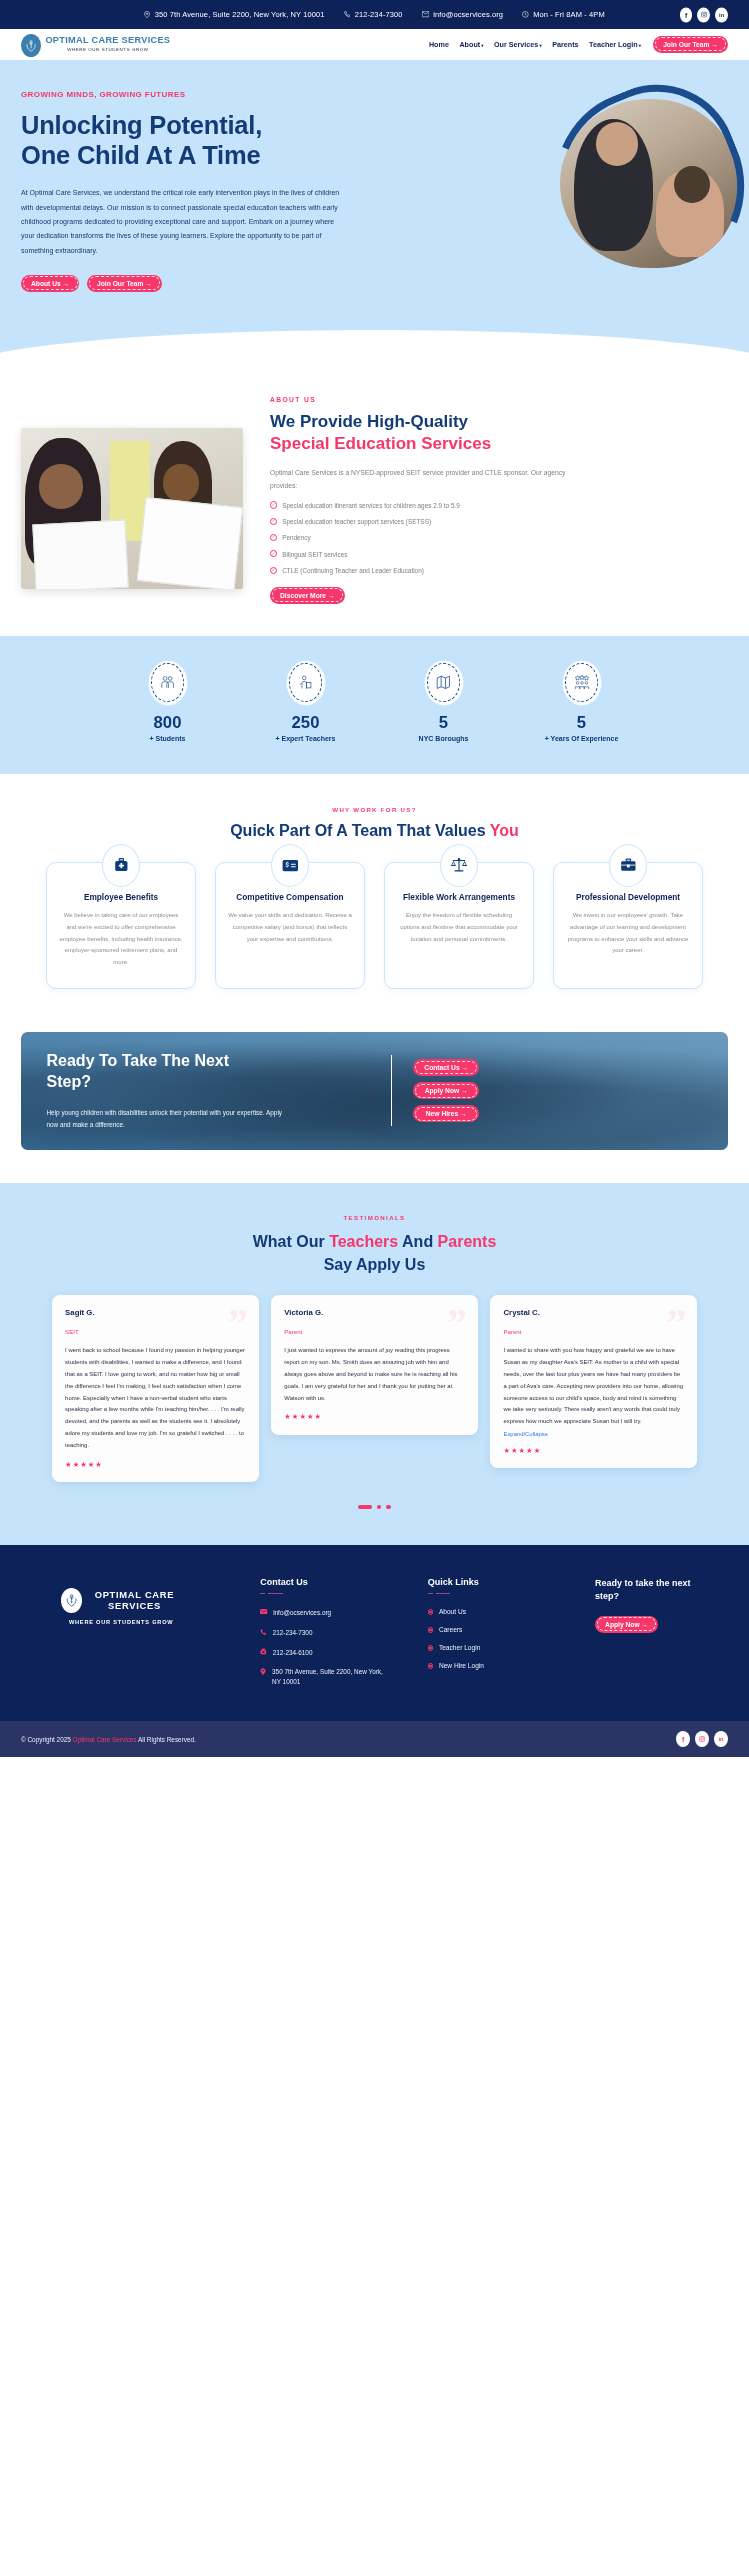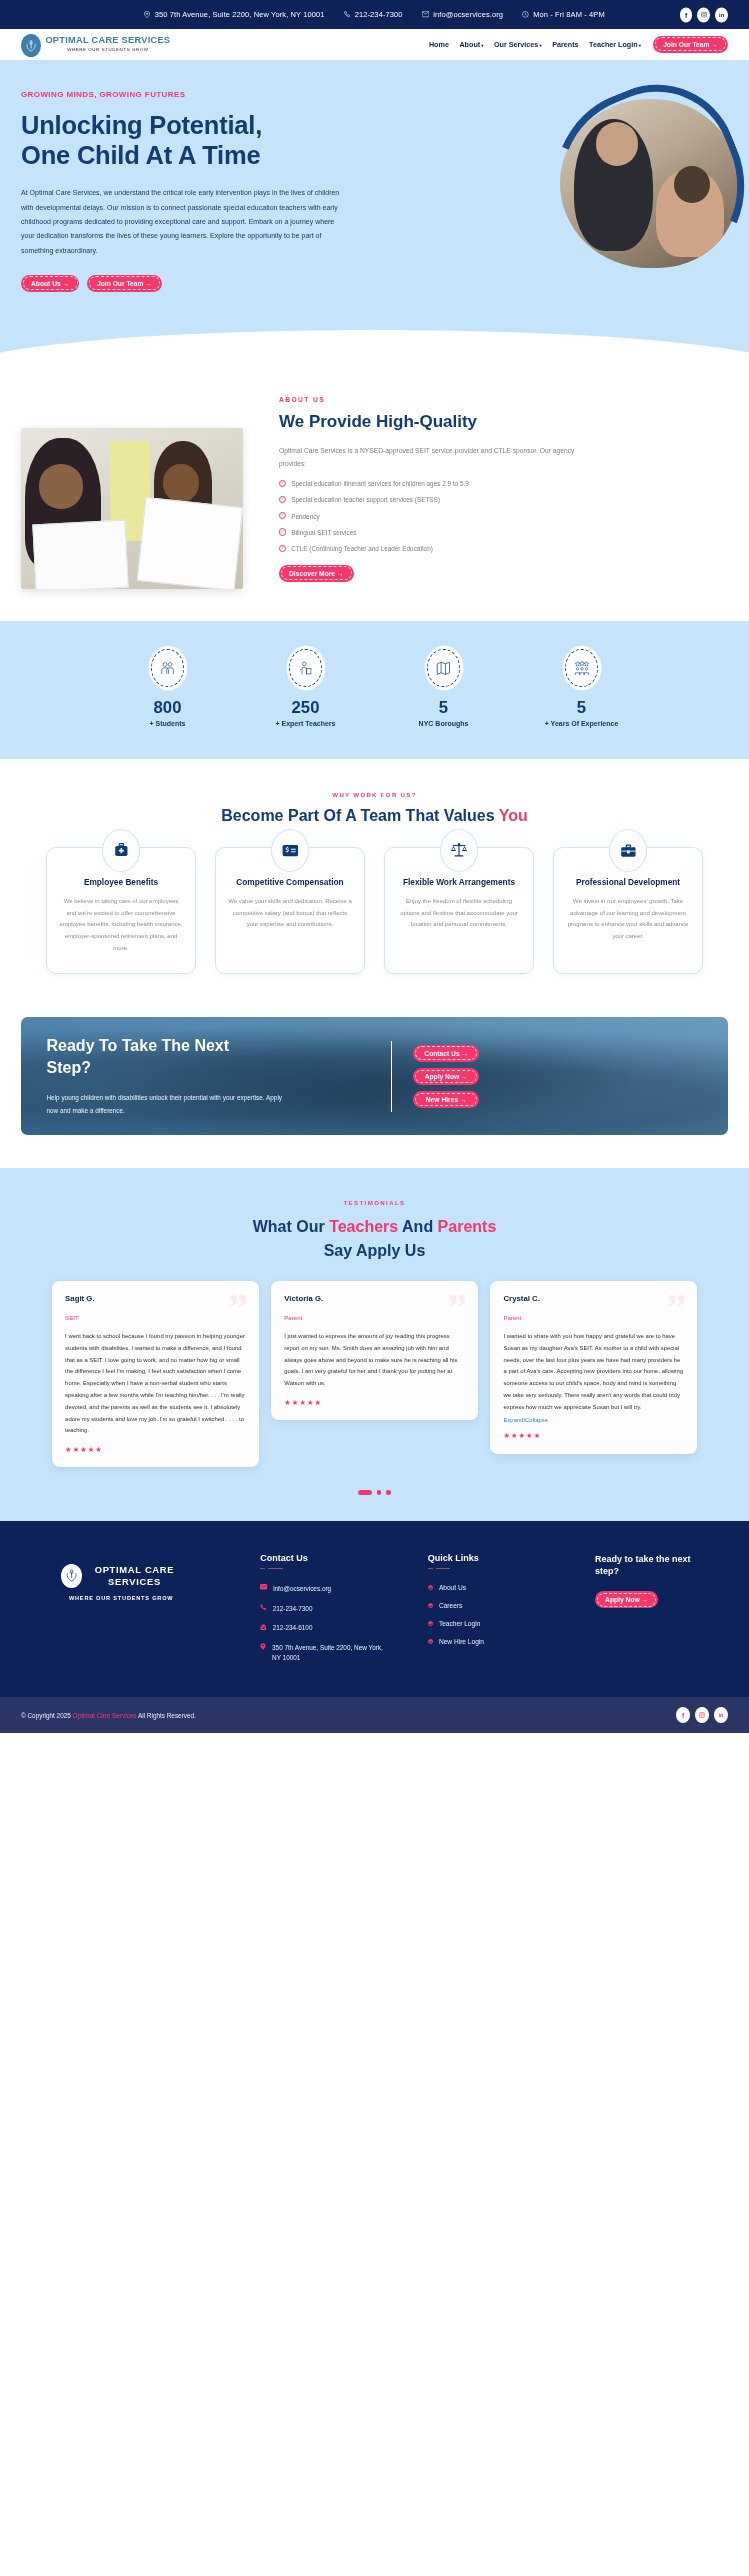--- a/index.html
+++ b/index.html
@@ -206,21 +206,21 @@
     height: 56px;
     background: #fff;
     border-radius: 50% 50% 0 0 / 39px 39px 0 0;
   }
 
   
   .about {
     background: #fff;
     padding: 24.4px 21px 32px;
     display: flex;
-    gap: 36px;
+    gap: 27px;
     align-items: flex-start;
   }
   .about-media {
     flex: 0 0 absolute;
     width: 222px;
     margin-top: 34px;
   }
   .about-photo {
     width: 222px;
     height: 161px;
@@ -450,21 +450,21 @@
     position: relative; z-index: 2;
     display: flex; flex-direction: column;
     gap: 6.1px;
     margin-right: 5.6px;
   }
   .cta-btns .btn-pink { padding: 5px 11px; min-width: 61px; }
 
   
   .testimonials {
     background: #c5e4fb;
-    padding: 31px 21px 26px;
+    padding: 31px 21px 36px;
     text-align: center;
   }
   .t-eyebrow {
     color: #f6376b;
     font-size: 6.1px;
     font-weight: bold;
     letter-spacing: 1.4px;
     margin-bottom: 9px;
   }
   .testimonials h2 {
@@ -706,20 +706,21 @@
       <div class="child"></div>
         <div class="child-face"></div>
       <div class="sheet1"></div>
         <div class="sheet2"></div>
     </div>
   </div>
   <div class="about-text">
     <div class="about-eyebrow">ABOUT US</div>
     <h2>
       <span>We Provide High-Quality</span>
+      <span class="pink">Special Education Services</span>
     </h2>
     <p class="about-desc">Optimal Care Services is a NYSED-approved SEIT service provider and CTLE sponsor. Our agency provides:</p>
     <ul class="check-list">
       <li>
           <span class="tick">✓</span>
           <span>Special education itinerant services for children ages 2.9 to 5.9</span>
         </li>
       <li>
           <span class="tick">✓</span>
           <span>Special education teacher support services (SETSS)</span>
@@ -790,21 +791,21 @@
       </svg>
     </div>
     <div class="stat-num">5</div>
     <div class="stat-label">+ Years Of Experience</div>
   </div>
 </section>
 
 <section class="why">
   <div class="why-eyebrow">WHY WORK FOR US?</div>
   <h2>
-    <span>Become Part Of A Team That Values </span><span class="pink">You</span>
+    <span>Quick Part Of A Team That Values </span><span class="pink">You</span>
   </h2>
   <div class="cards">
     <div class="card">
       <div class="card-icon">
         <svg width="16.7" height="16.7" viewBox="0 0 30 30" fill="#0d3a78">
           <rect x="11" y="3" width="8" height="4" rx="1.4" fill="none" stroke="#0d3a78" stroke-width="2"></rect>
           <rect x="4" y="7" width="22" height="18" rx="3"></rect>
           <path d="M13.5 11h3v3h3v3h-3v3h-3v-3h-3v-3h3z" fill="#fff"></path>
         </svg>
       </div>

